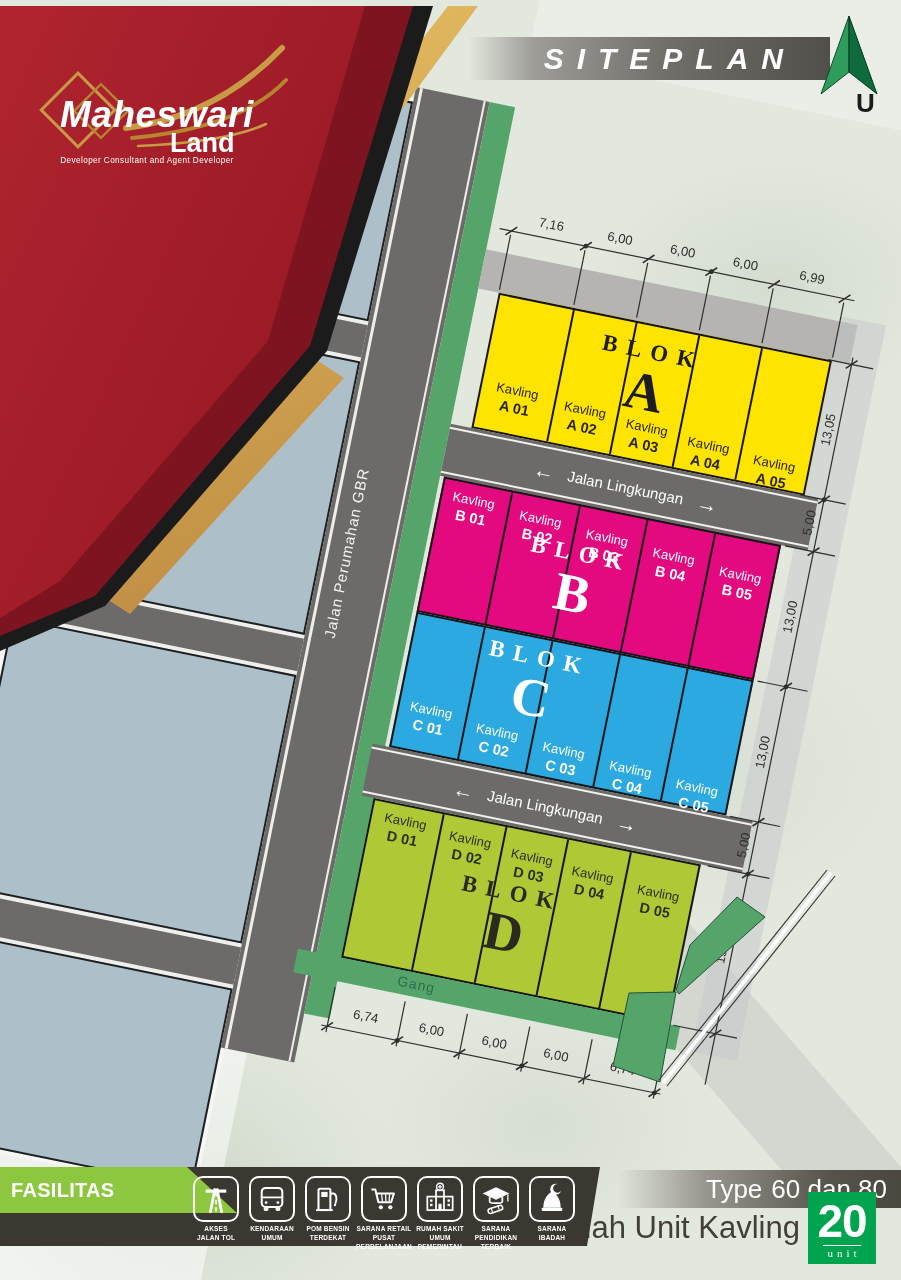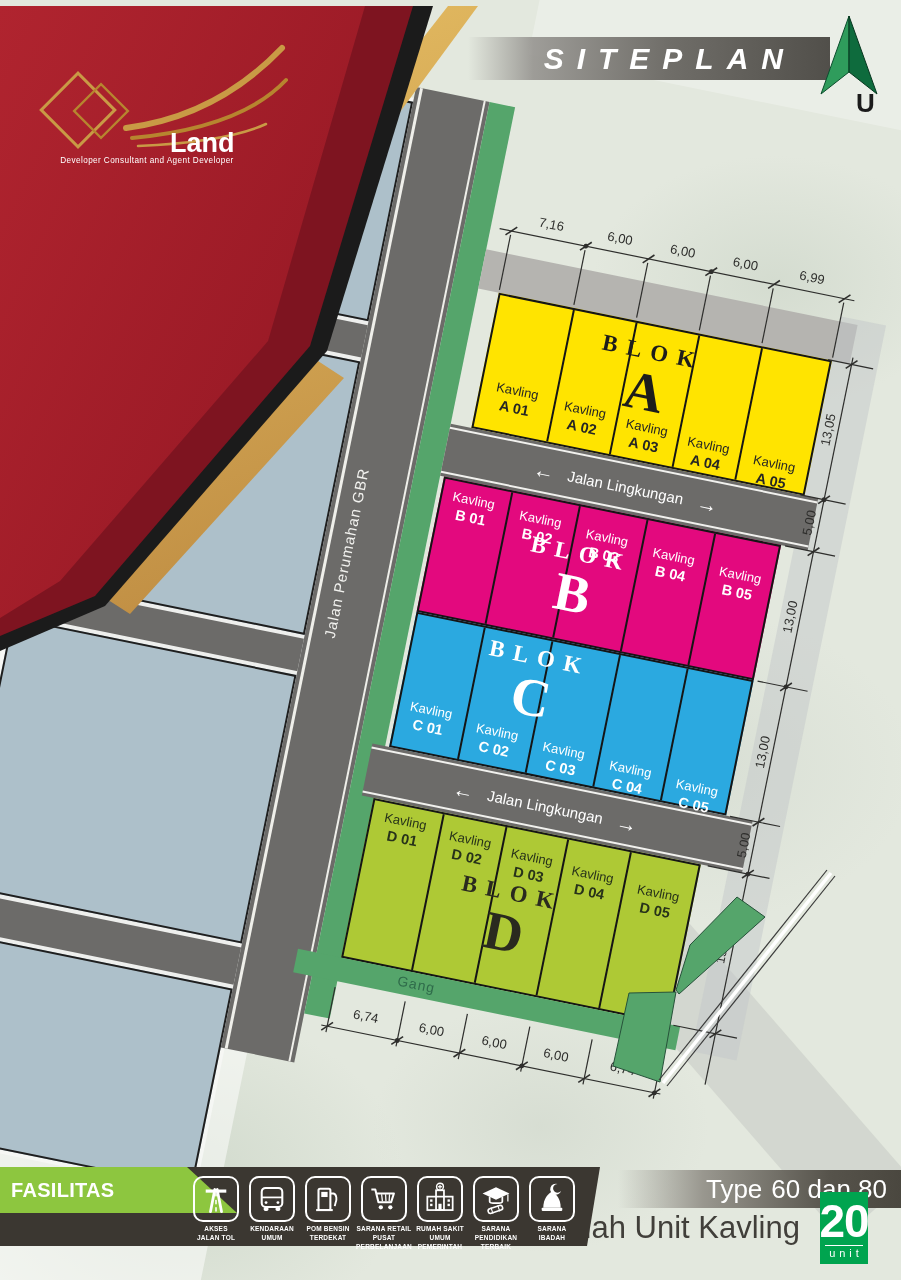--- a/index.html
+++ b/index.html
@@ -74,24 +74,24 @@
   .fac{width:48px;display:flex;flex-direction:column;align-items:center;}
   .fac .box{width:46px;height:46px;border:2.5px solid #fff;border-radius:10px;box-sizing:border-box;
     display:flex;align-items:center;justify-content:center;}
   .fac .cap{margin-top:3px;font-size:6.5px;line-height:1.35;color:#fff;text-align:center;font-weight:bold;letter-spacing:.2px;}
   .type-bar{position:absolute;left:618px;top:1170px;width:283px;height:38px;z-index:39;
     background:linear-gradient(90deg,rgba(140,137,129,0),rgba(140,137,129,.85) 30%,#56534B 75%,#4A473F 100%);
     color:#fff;display:flex;align-items:center;justify-content:flex-end;padding-right:14px;box-sizing:border-box;font-size:26px;}
   .type-bar .light{font-weight:normal;margin-right:9px;}
   .type-bar .bold{font-weight:normal;}
   .jumlah{position:absolute;left:500px;top:1210px;width:300px;text-align:right;font-size:31px;color:#413F3A;z-index:39;}
-  .badge{position:absolute;left:808px;top:1192px;width:48px;height:72px;background:#00A44F;z-index:40;
-    display:flex;flex-direction:column;align-items:center;justify-content:center;color:#fff;margin-left:12px;}
+  .badge{position:absolute;left:808px;top:1192px;width:68px;height:72px;background:#00A44F;z-index:40;
+    display:flex;flex-direction:column;align-items:center;justify-content:center;color:#fff;}
   .badge .num{font-size:46px;font-weight:bold;line-height:1;letter-spacing:-1px;}
-  .badge .u{font-size:11px;letter-spacing:4px;border-top:1.5px solid #fff;padding:1px 0 0 4px;margin-top:1px;}
+  .badge .u{font-size:11px;letter-spacing:4px;border-top:1.5px solid #fff;padding:1px 0 0 4px;margin-top:1px;font-family:Liberation Serif, serif;}
   .overlay-svg{position:absolute;left:0;top:0;z-index:12;}
 </style>
 </head>
 <body>
 
 <div class="bg"></div>
 <div class="bg-band" style="left:-140px;top:420px;width:420px;height:900px;transform:rotate(11.5deg);"></div>
 <div class="bg-band" style="left:540px;top:-60px;width:540px;height:170px;transform:rotate(11.5deg);opacity:.55;"></div>
 <div class="bg-hwy"></div>
 
@@ -301,20 +301,21 @@
       <rect x="52" y="28" width="38" height="38" transform="rotate(45 71 47)" stroke="#B7852F" stroke-width="2.4"></rect>
     </g>
   </svg>
   <svg class="abs" style="left:118px;top:26px;" width="190" height="120" viewBox="0 0 190 120">
     <g fill="none" stroke="#C99A45" stroke-linecap="round">
       <path d="M8,96 C70,88 122,60 164,16" stroke-width="6"></path>
       <path d="M14,106 C88,99 138,80 168,48" stroke-width="4" stroke="#B7852F"></path>
       <path d="M20,114 C86,111 124,103 148,92" stroke-width="2.5"></path>
     </g>
   </svg>
+  <div class="brand-name">Maheswari</div>
   <div class="brand-sub">Land</div>
   <div class="brand-tag">Developer Consultant and Agent Developer</div>
 </div>
 
 <div class="siteplan-bar">
   <span>SITEPLAN</span>
 </div>
 <div class="north">
   <svg width="66" height="104" viewBox="0 0 66 104">
     <polygon points="33,2 33,58 5,80" fill="#2F9C5C" stroke="#0B4D2D" stroke-width="1"></polygon>

